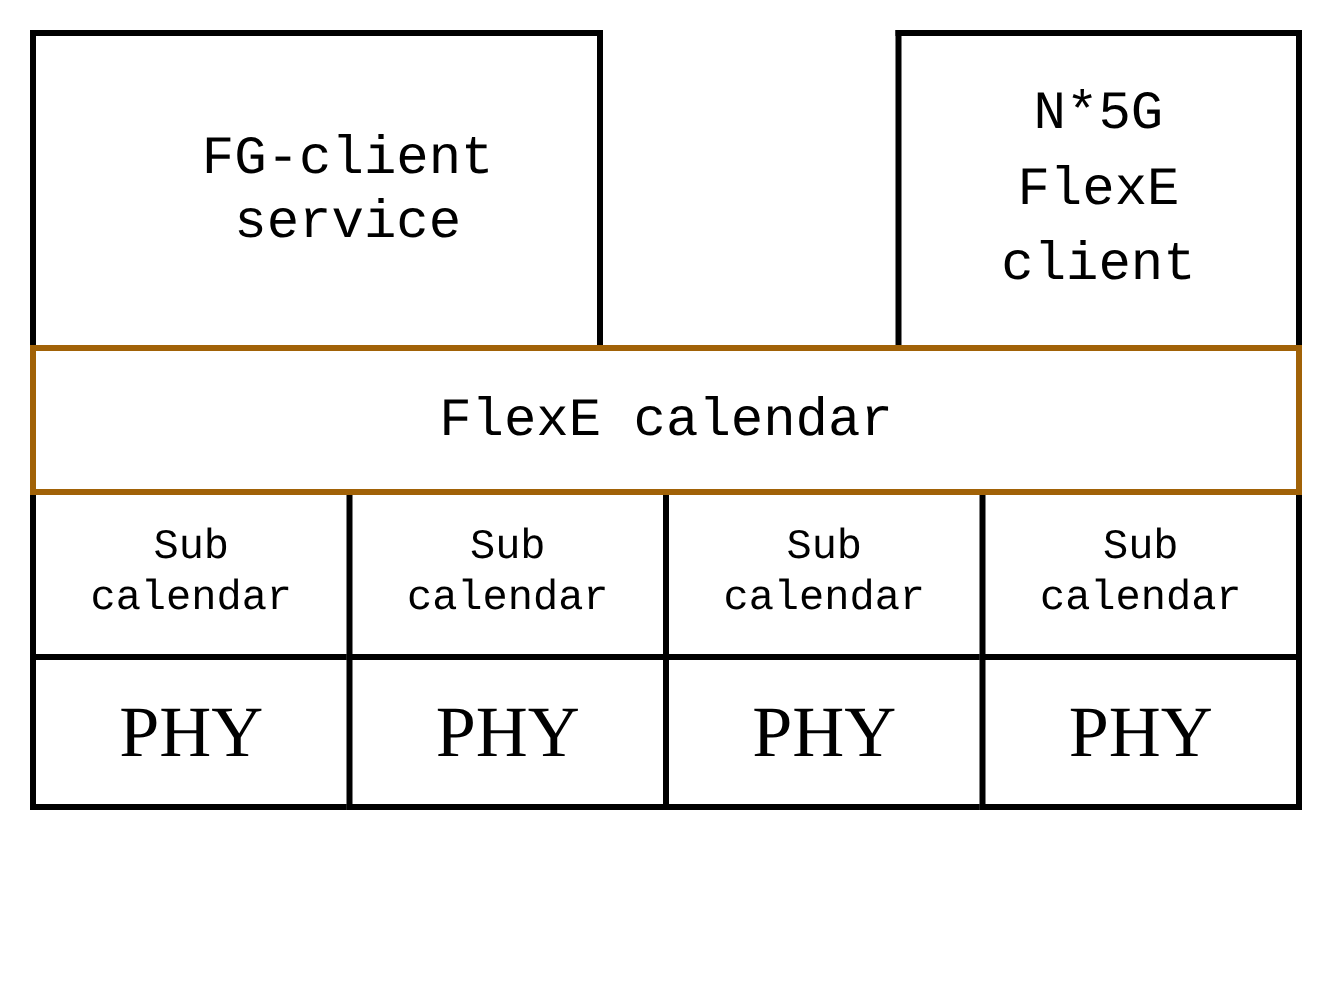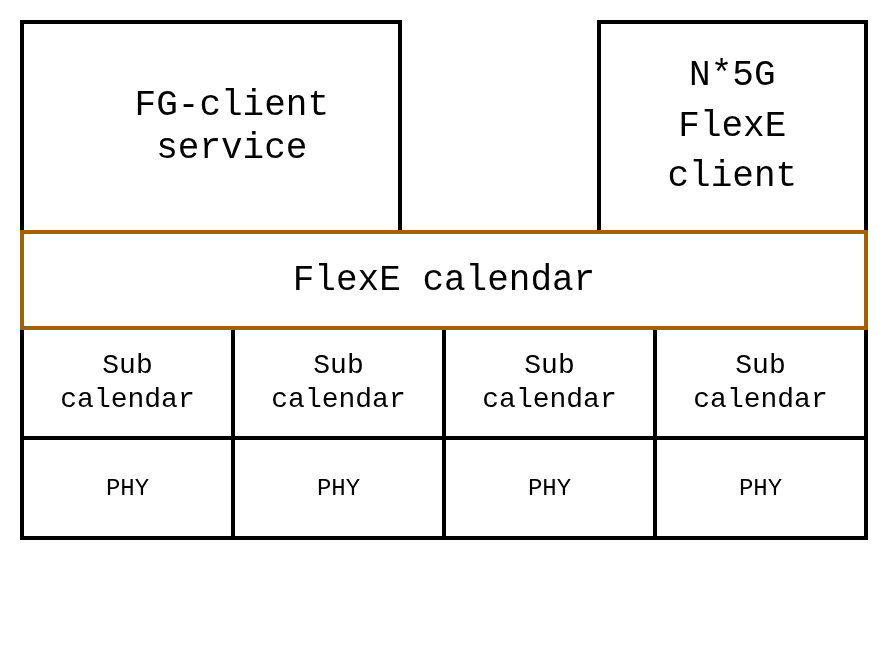--- a/index.html
+++ b/index.html
@@ -93,21 +93,22 @@
       height: 100px;
     }
     .phy-cell {
       flex: 1;
       border: 4px solid #000;
       border-top: none;
       border-right: none;
       display: flex;
       align-items: center;
       justify-content: center;
-      font-size: 24px;
+      font-size: 48px;
+      font-family: Liberation Serif, serif;
     }
     .phy-cell:last-child {
       border-right: 4px solid #000;
     }
     .pre-line {
       white-space: pre-line;
     }
   </style>
 </head>
 <body>

